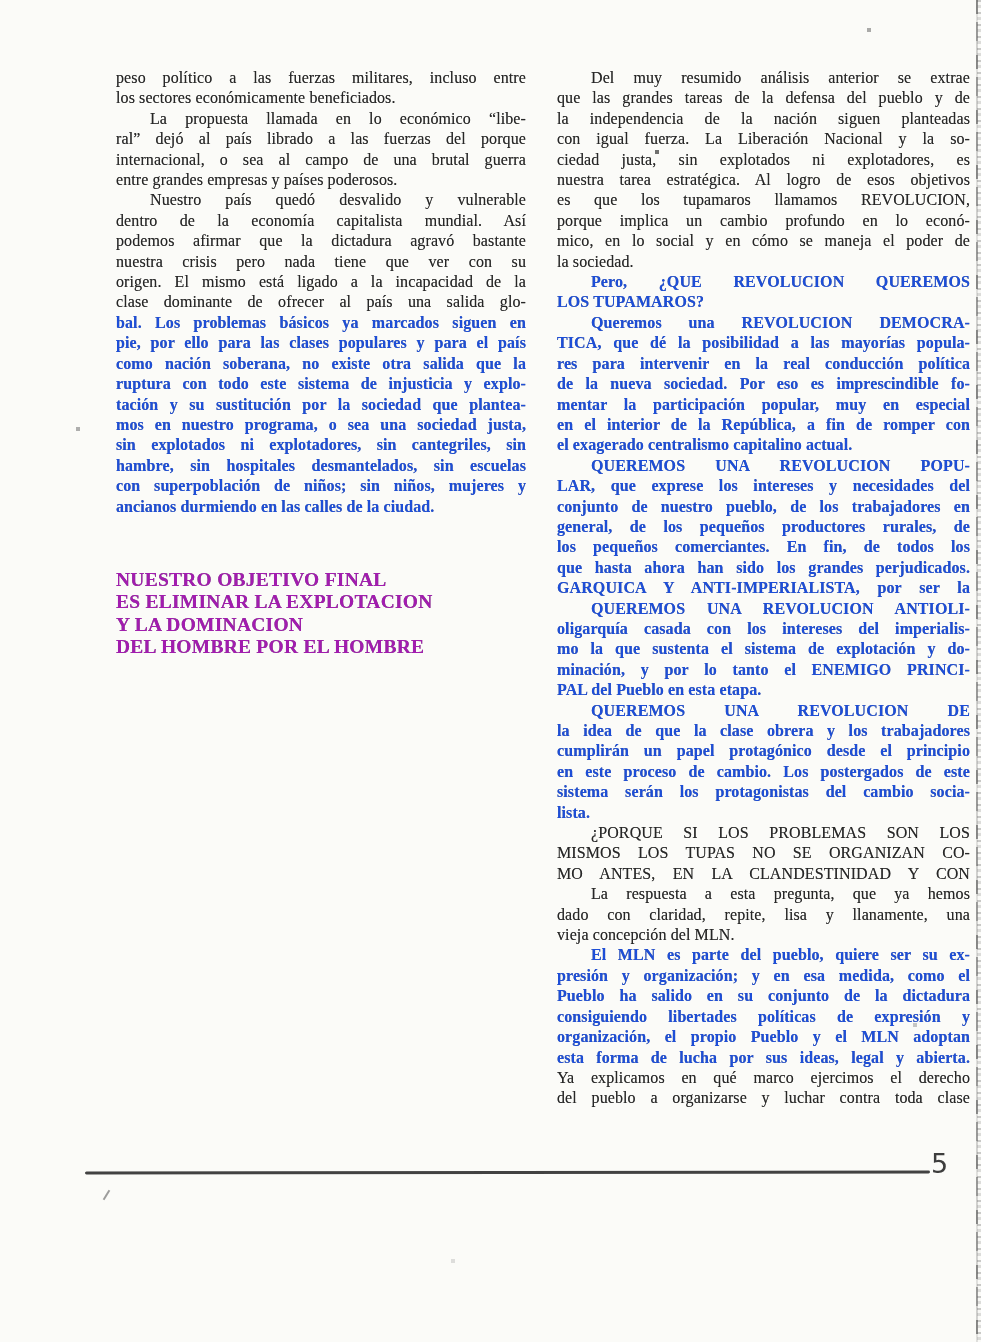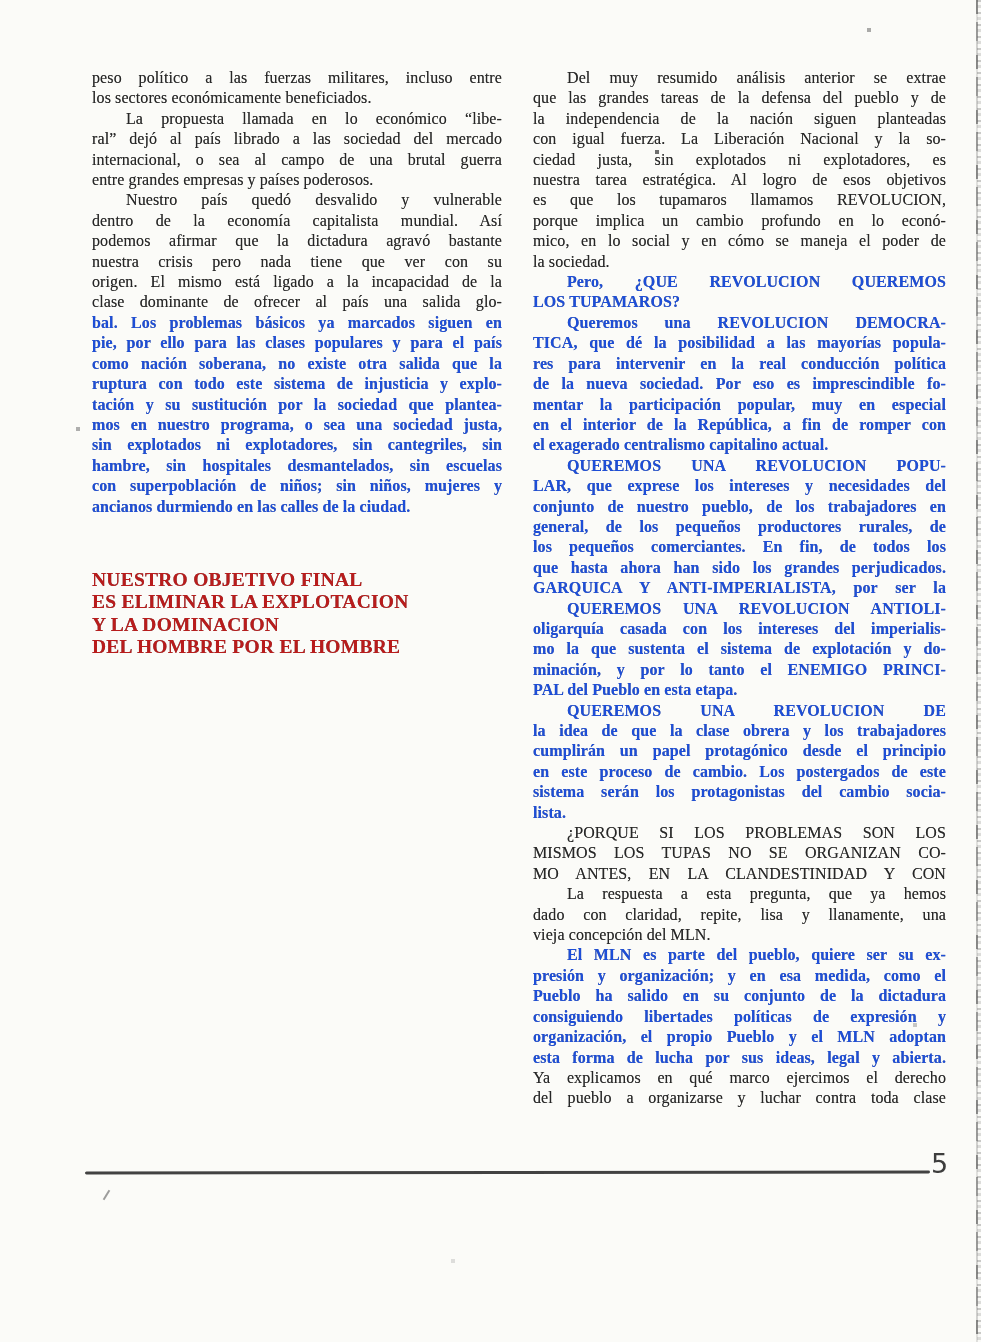--- a/index.html
+++ b/index.html
@@ -9,40 +9,40 @@
     background: #e9e9e6;
     font-family: "Liberation Serif", "DejaVu Serif", serif;
   }
   .page {
     position: relative;
     width: 981px; height: 1342px;
     background: #fbfbf8;
     overflow: hidden;
     color: #272727;
   }
-  .col { position: absolute; top: 68px; }
+  .col { position: absolute; top: 68px; margin-left: 24px; }
   .col-left  { left: 92px;  width: 410px; }
   .col-right { left: 533px; width: 413px; }
   .line {
     font-size: 16px;
     line-height: 20.4px;
     text-align: justify;
     text-align-last: justify;
     letter-spacing: 0.1px;
     text-shadow: 0 0 0.5px rgba(45,45,45,0.55);
   }
   .line.bold { font-weight: bold; color: #1d4ed8; }
   .line.indent { text-indent: 34px; }
   .line.last { text-align-last: left; }
   .heading { margin-top: 52px; }
   .hline {
     font-size: 19.5px;
     line-height: 22.5px;
     font-weight: bold;
-    color: #b91c1c;
+    color: #a21caf;
     letter-spacing: 0.25px;
     text-shadow: 0 0 0.5px rgba(30,30,30,0.6);
   }
   .footer-rule {
     position: absolute;
     left: 85px; top: 1171px;
     width: 845px; height: 3px;
     background: #424242;
     border-radius: 2px;
     transform: rotate(-0.08deg);
@@ -92,21 +92,21 @@
   }
 </style>
 </head>
 <body>
 
 <div class="page">
   <div class="col col-left" id="left-col">
       <div class="line">peso político a las fuerzas militares, incluso entre</div>
       <div class="line last">los sectores económicamente beneficiados.</div>
       <div class="line indent">La propuesta llamada en lo económico “libe-</div>
-      <div class="line">ral” dejó al país librado a las sociedad del mercado</div>
+      <div class="line">ral” dejó al país librado a las fuerzas del porque</div>
       <div class="line">internacional, o sea al campo de una brutal guerra</div>
       <div class="line last">entre grandes empresas y países poderosos.</div>
       <div class="line indent">Nuestro país quedó desvalido y vulnerable</div>
       <div class="line">dentro de la economía capitalista mundial. Así</div>
       <div class="line">podemos afirmar que la dictadura agravó bastante</div>
       <div class="line">nuestra crisis pero nada tiene que ver con su</div>
       <div class="line">origen. El mismo está ligado a la incapacidad de la</div>
       <div class="line">clase dominante de ofrecer al país una salida glo-</div>
       <div class="line bold">bal. Los problemas básicos ya marcados siguen en</div>
       <div class="line bold">pie, por ello para las clases populares y para el país</div>

